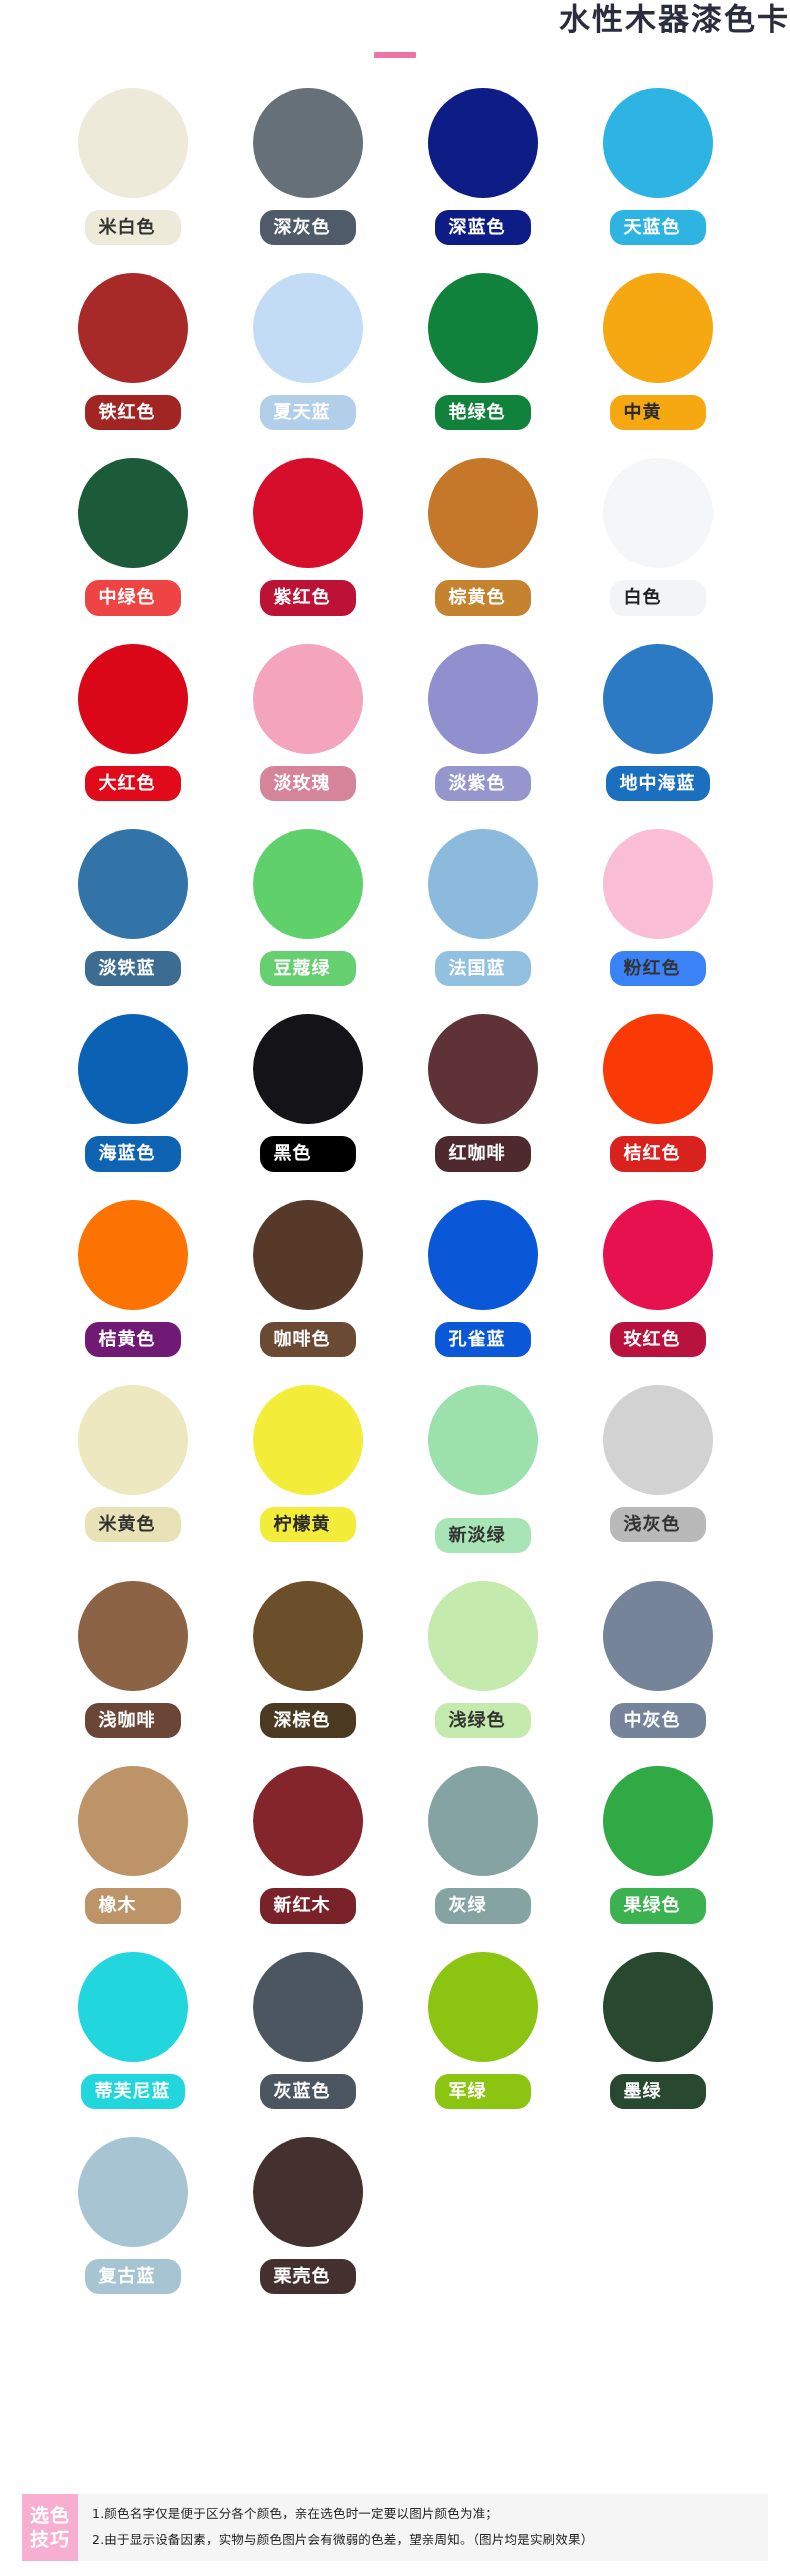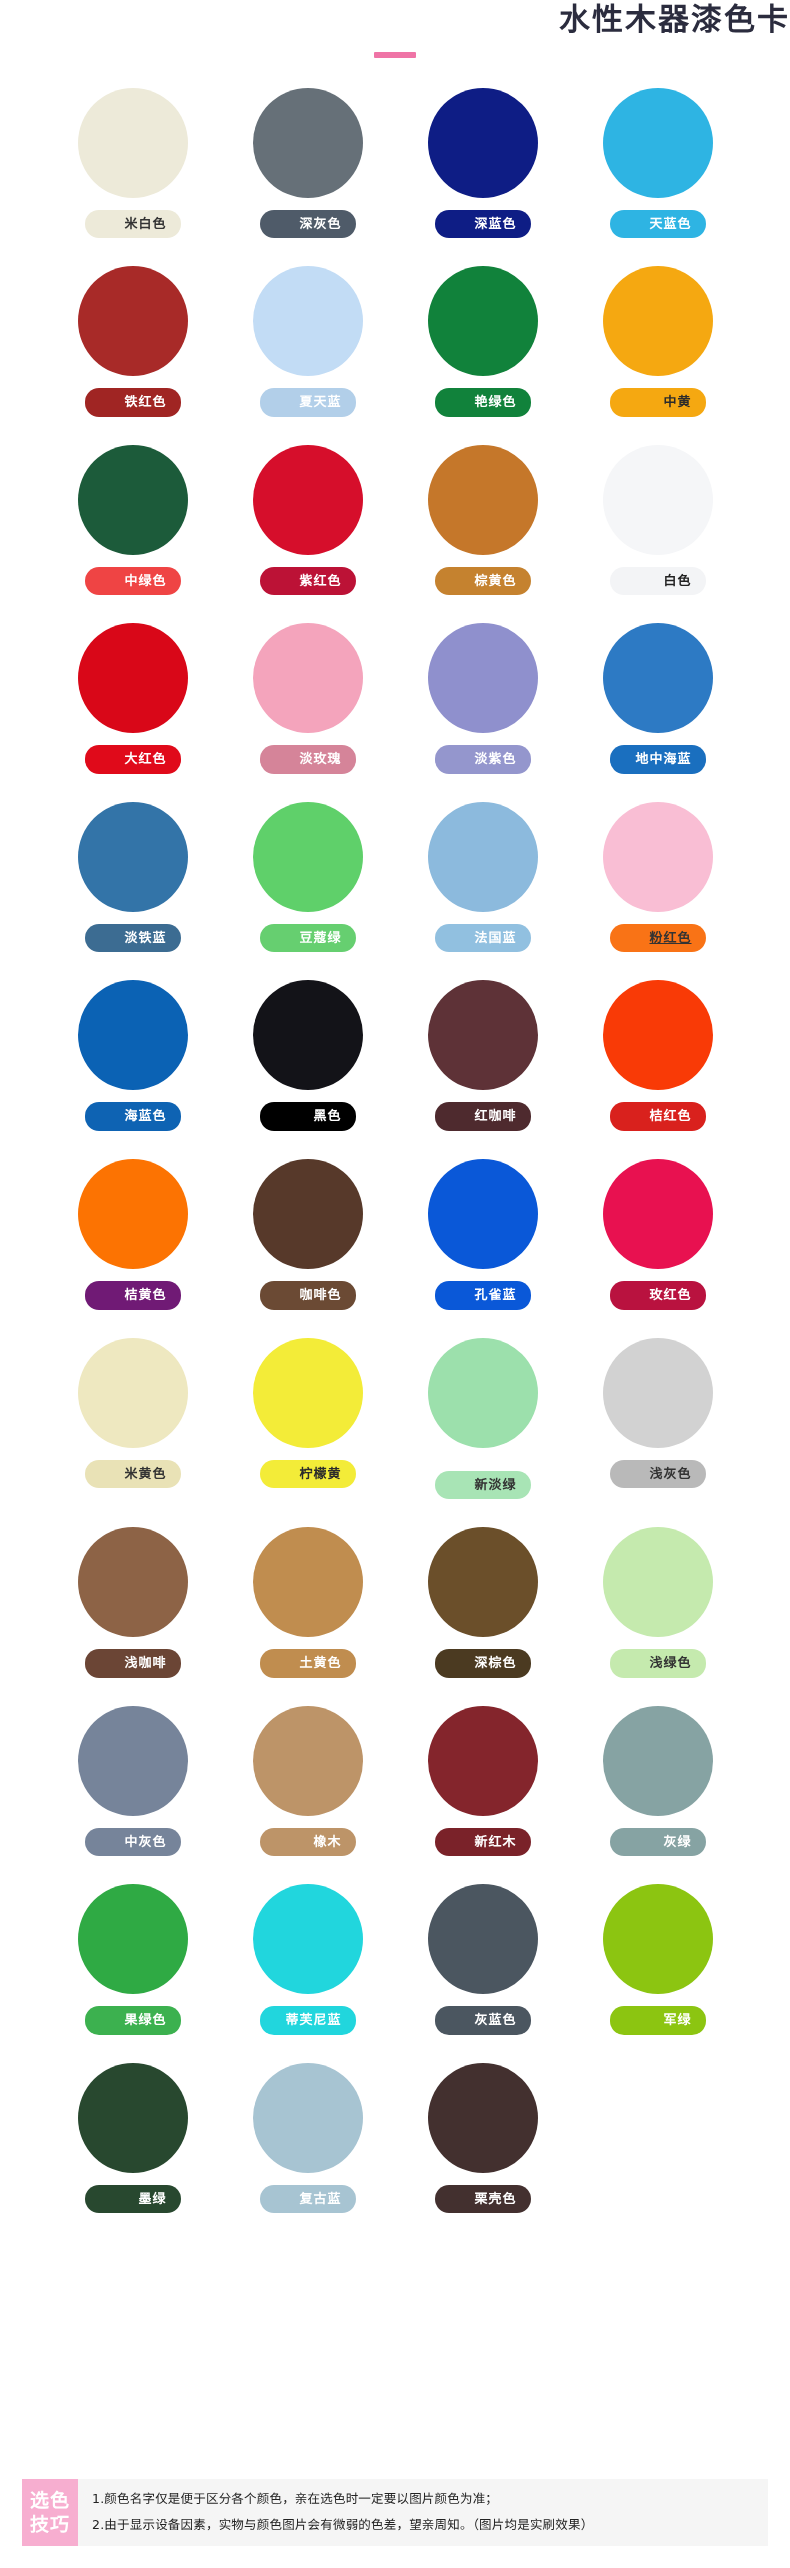--- a/index.html
+++ b/index.html
@@ -58,34 +58,34 @@
     height: 110px;
     border-radius: 50%;
     display: block;
   }
   .swatch-label {
     margin-top: 12px;
     min-width: 96px;
     box-sizing: border-box;
     padding: 5px 14px 6px 14px;
     border-radius: 14px;
-    font-size: 13px;
+    font-size: 18px;
     font-weight: bold;
     line-height: 1.35;
-    text-align: right;
+    text-align: left;
     letter-spacing: 1px;
     white-space: nowrap;
   }
 
   
   .tip-bar {
     position: absolute;
     left: 22px;
     right: 22px;
-    bottom: 22px;
+    bottom: 7px;
     display: flex;
     align-items: stretch;
     background: #f5f5f5;
   }
   .tip-badge {
     flex: 0 0 auto;
     width: 56px;
     background: #f7aed0;
     color: #ffffff;
     font-size: 19px;
@@ -195,21 +195,21 @@
     <div class="swatch-cell">
       <div class="swatch-dot" style="background: rgb(95, 208, 106);"></div>
       <div class="swatch-label" style="background: rgb(102, 207, 112); color: rgb(255, 255, 255);">豆蔻绿</div>
     </div>
     <div class="swatch-cell">
       <div class="swatch-dot" style="background: rgb(140, 186, 221);"></div>
       <div class="swatch-label" style="background: rgb(145, 192, 224); color: rgb(255, 255, 255);">法国蓝</div>
     </div>
     <div class="swatch-cell">
       <div class="swatch-dot" style="background: rgb(249, 190, 212);"></div>
-      <div class="swatch-label" style="background: #f97316; color: rgb(51, 51, 51); text-decoration: underline;">粉红色</div>
+      <div class="swatch-label" style="background: #3b82f6; color: rgb(51, 51, 51);">粉红色</div>
     </div>
     <div class="swatch-cell">
       <div class="swatch-dot" style="background: rgb(11, 98, 180);"></div>
       <div class="swatch-label" style="background: rgb(14, 99, 179); color: rgb(255, 255, 255);">海蓝色</div>
     </div>
     <div class="swatch-cell">
       <div class="swatch-dot" style="background: rgb(19, 19, 24);"></div>
       <div class="swatch-label" style="background: rgb(0, 0, 0); color: rgb(255, 255, 255);">黑色</div>
     </div>
     <div class="swatch-cell">
@@ -248,24 +248,20 @@
       <div class="swatch-dot" style="background: rgb(156, 224, 172);"></div>
       <div class="swatch-label" style="background: rgb(168, 228, 181); color: rgb(51, 51, 51); margin-top: 23px;">新淡绿</div>
     </div>
     <div class="swatch-cell">
       <div class="swatch-dot" style="background: rgb(210, 210, 210);"></div>
       <div class="swatch-label" style="background: rgb(185, 185, 185); color: rgb(51, 51, 51);">浅灰色</div>
     </div>
     <div class="swatch-cell">
       <div class="swatch-dot" style="background: rgb(141, 99, 70);"></div>
       <div class="swatch-label" style="background: rgb(107, 69, 53); color: rgb(255, 255, 255);">浅咖啡</div>
-    </div>
-    <div class="swatch-cell">
-      <div class="swatch-dot" style="background: rgb(192, 141, 79);"></div>
-      <div class="swatch-label" style="background: rgb(192, 141, 79); color: rgb(255, 255, 255);">土黄色</div>
     </div>
     <div class="swatch-cell">
       <div class="swatch-dot" style="background: rgb(107, 79, 42);"></div>
       <div class="swatch-label" style="background: rgb(75, 58, 33); color: rgb(255, 255, 255);">深棕色</div>
     </div>
     <div class="swatch-cell">
       <div class="swatch-dot" style="background: rgb(197, 234, 174);"></div>
       <div class="swatch-label" style="background: rgb(197, 234, 174); color: rgb(51, 51, 51);">浅绿色</div>
     </div>
     <div class="swatch-cell">

